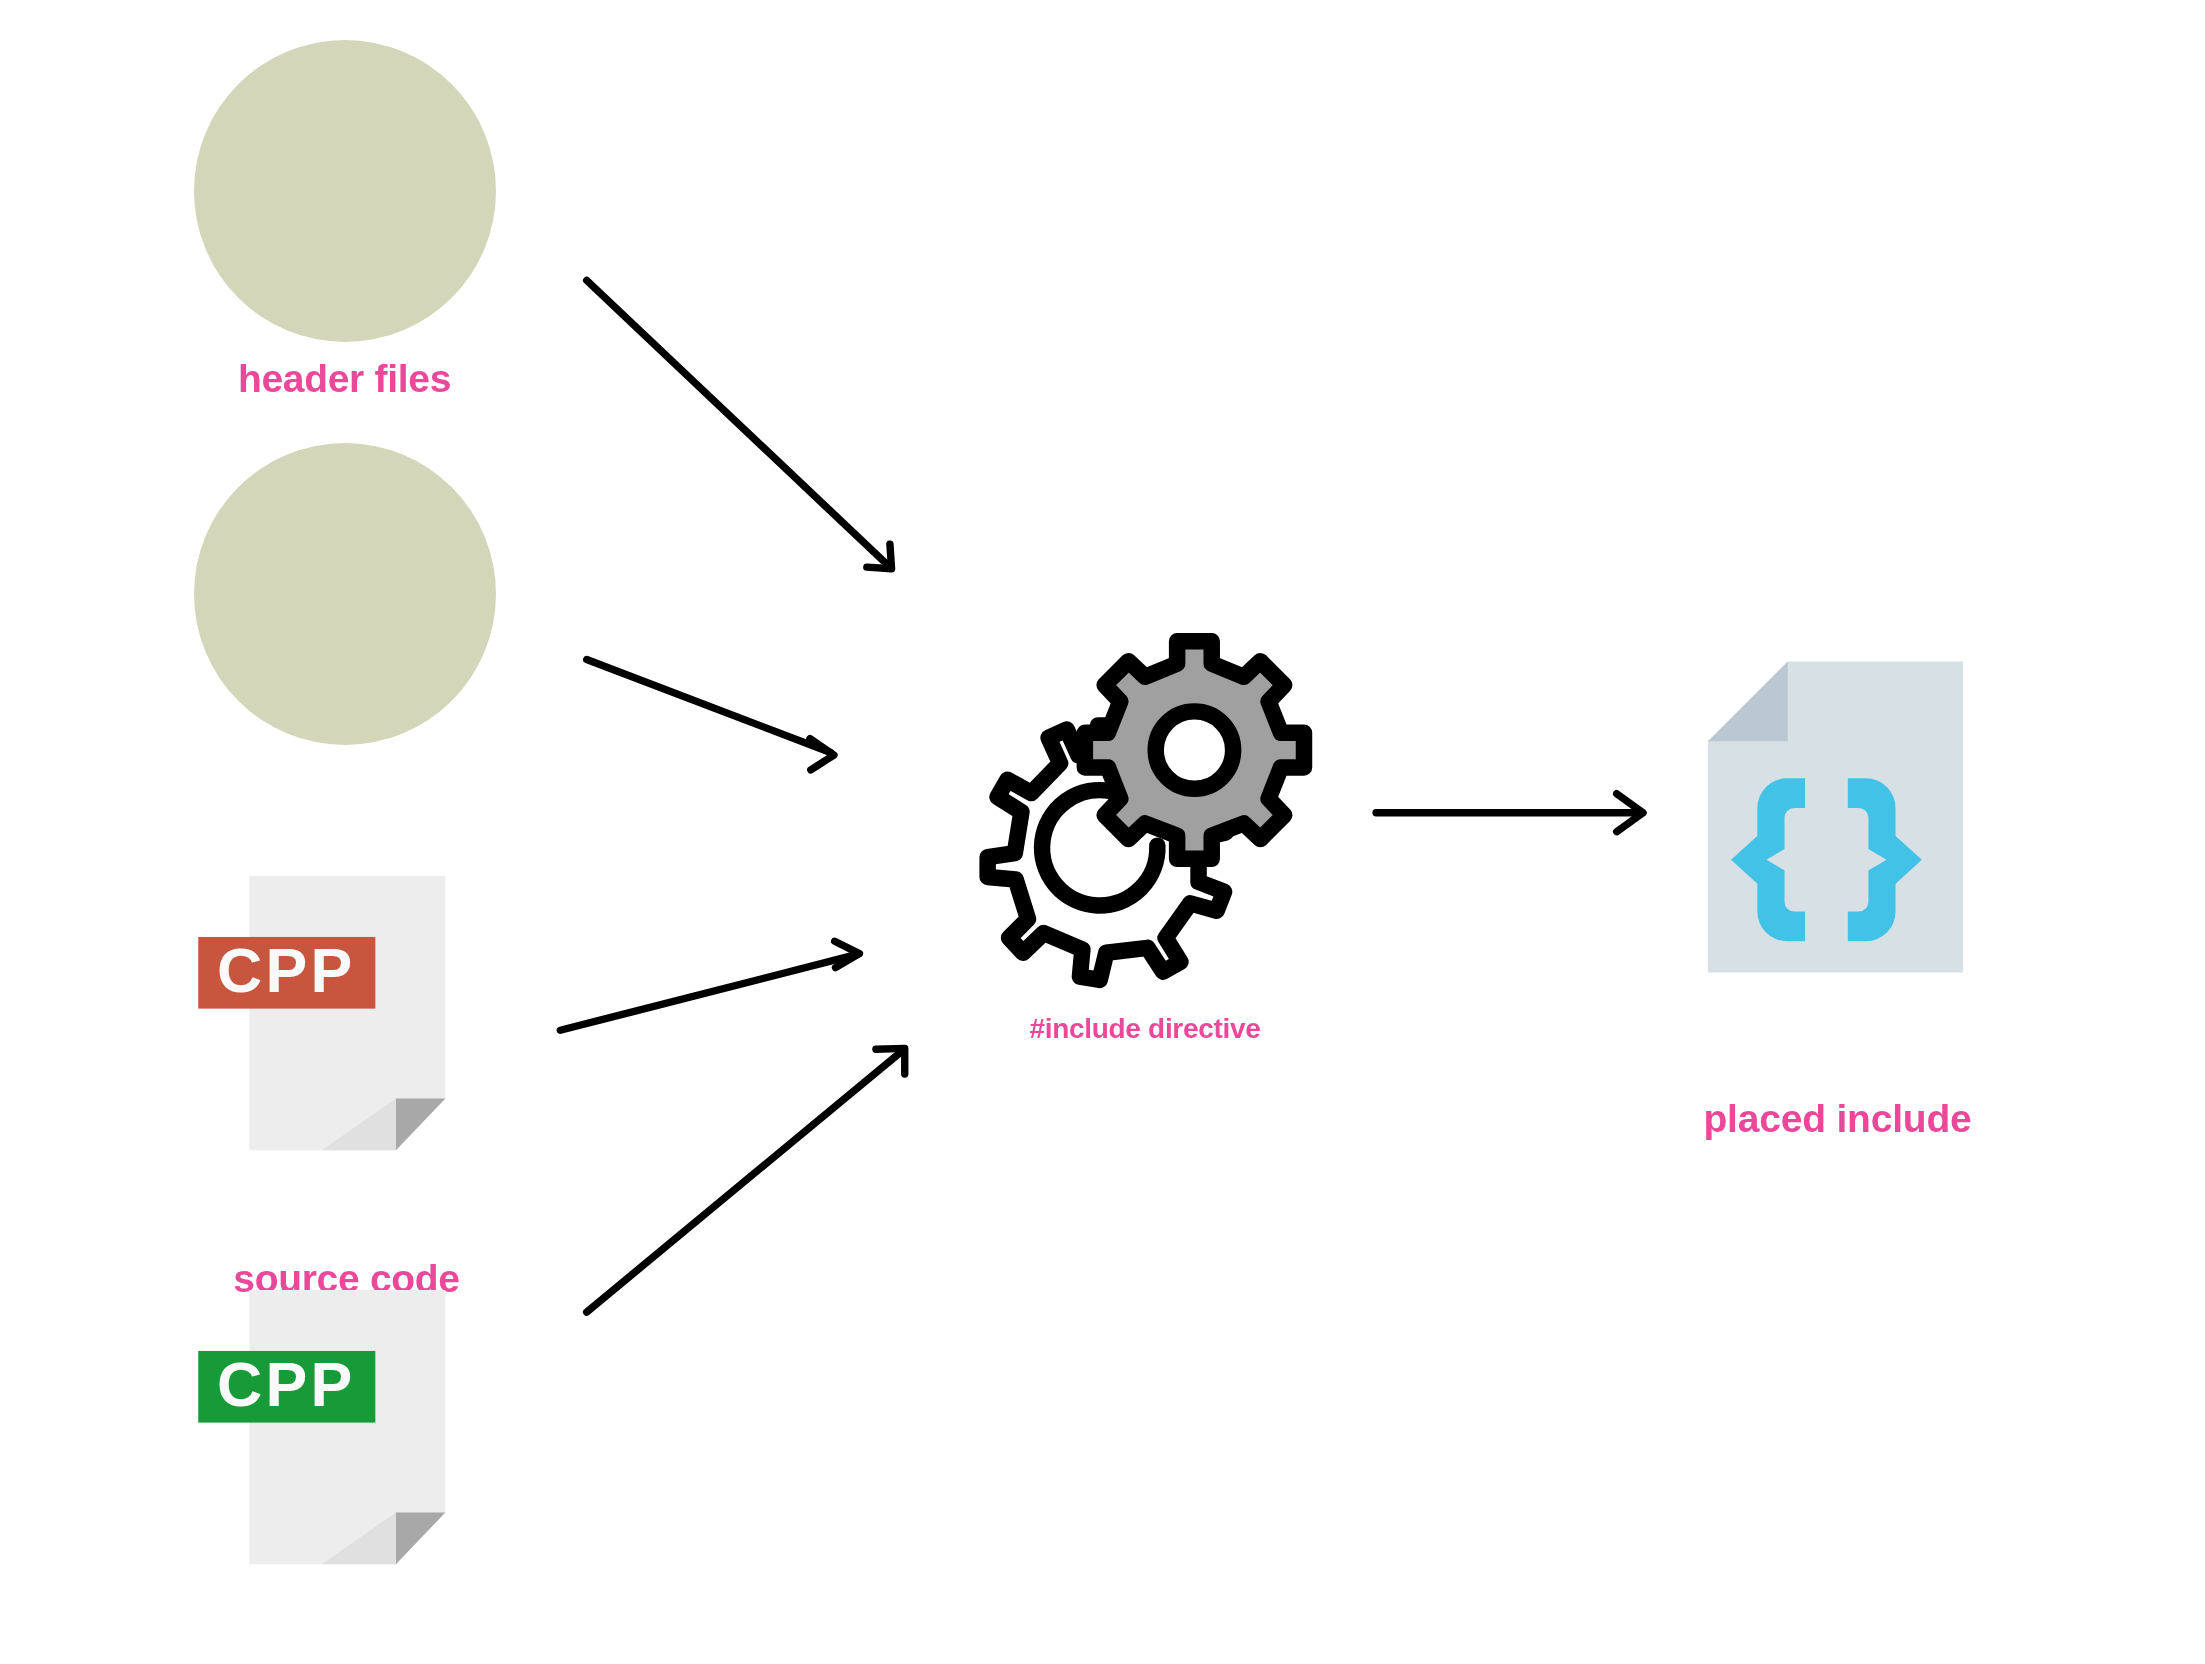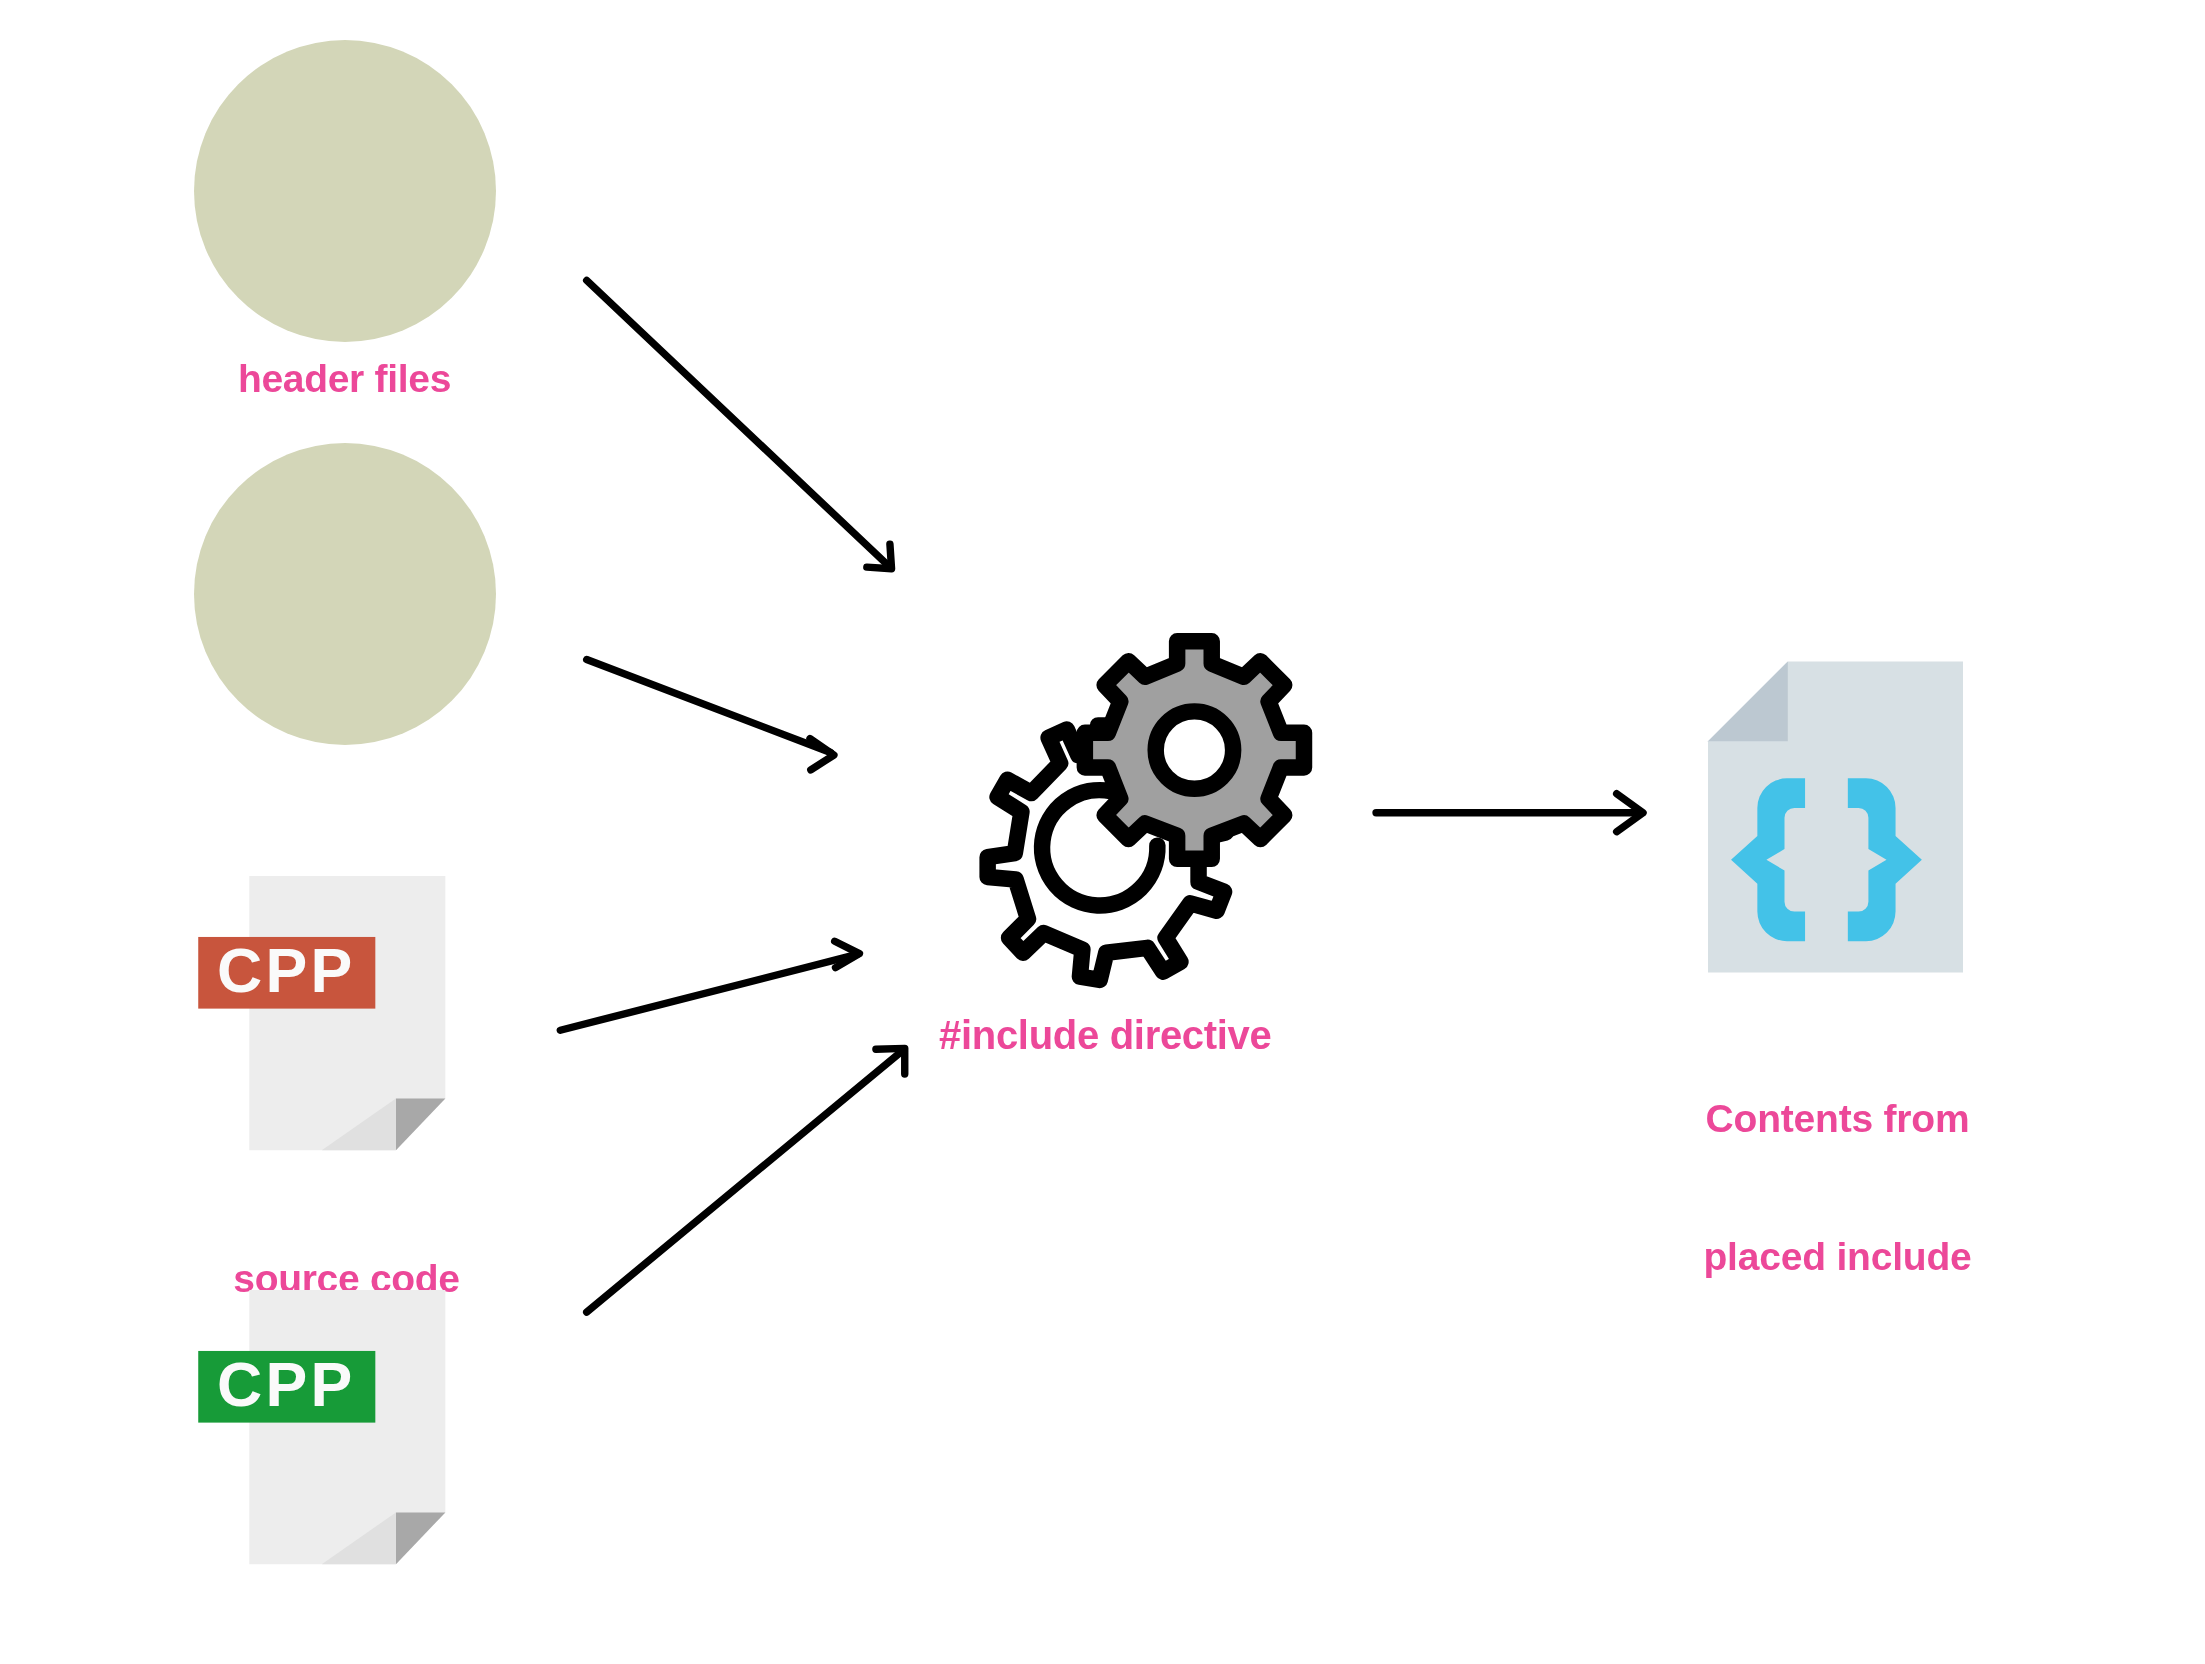--- a/index.html
+++ b/index.html
@@ -34,22 +34,23 @@
     font-family: "Liberation Sans", sans-serif;
     white-space: pre;
     line-height: 1.18;
   }
   .caption-left {
     font-size: 39px;
     letter-spacing: -0.3px;
     text-align: center;
   }
   .caption-center {
-    font-size: 40px;
+    font-size: 28px;
     letter-spacing: -0.3px;
+    text-align: center;
   }
   .caption-right {
     font-size: 39px;
     letter-spacing: -0.2px;
     text-align: center;
   }
 
   svg { display: block; overflow: visible; }
   .arrow-layer {
     position: absolute;
@@ -160,21 +161,20 @@
       <path d="M118 142 h -22 a36 36 0 0 0 -36 36 v 34 l -32 29 l 32 29 v 34
                a36 36 0 0 0 36 36 h 22 v -36 h -13 a12 12 0 0 1 -12 -12 v -38 l -22 -13 l 22 -13
                v -38 a12 12 0 0 1 12 -12 h 13 Z" fill="#43c2e8"></path>
 
       <path d="M170 142 h 22 a36 36 0 0 1 36 36 v 34 l 32 29 l -32 29 v 34
                a36 36 0 0 1 -36 36 h -22 v -36 h 13 a12 12 0 0 0 12 -12 v -38 l 22 -13 l -22 -13
                v -38 a12 12 0 0 0 -12 -12 h -13 Z" fill="#43c2e8"></path>
     </svg>
   </div>
   <div class="caption caption-right" style="left:1656px; top:1004px; width:363px;">
-    <div>Contents from</div>
     <div>placed include</div>
   </div>
 
   <svg class="arrow-layer" viewBox="0 0 2676 2020">
     <g fill="none" stroke="#000000" stroke-width="9" stroke-linecap="round" stroke-linejoin="round">
 
       <g>
         <line x1="712" y1="340" x2="1080" y2="688"></line>
         <polyline points="1052,688 1082,690 1080,660"></polyline>
       </g>

